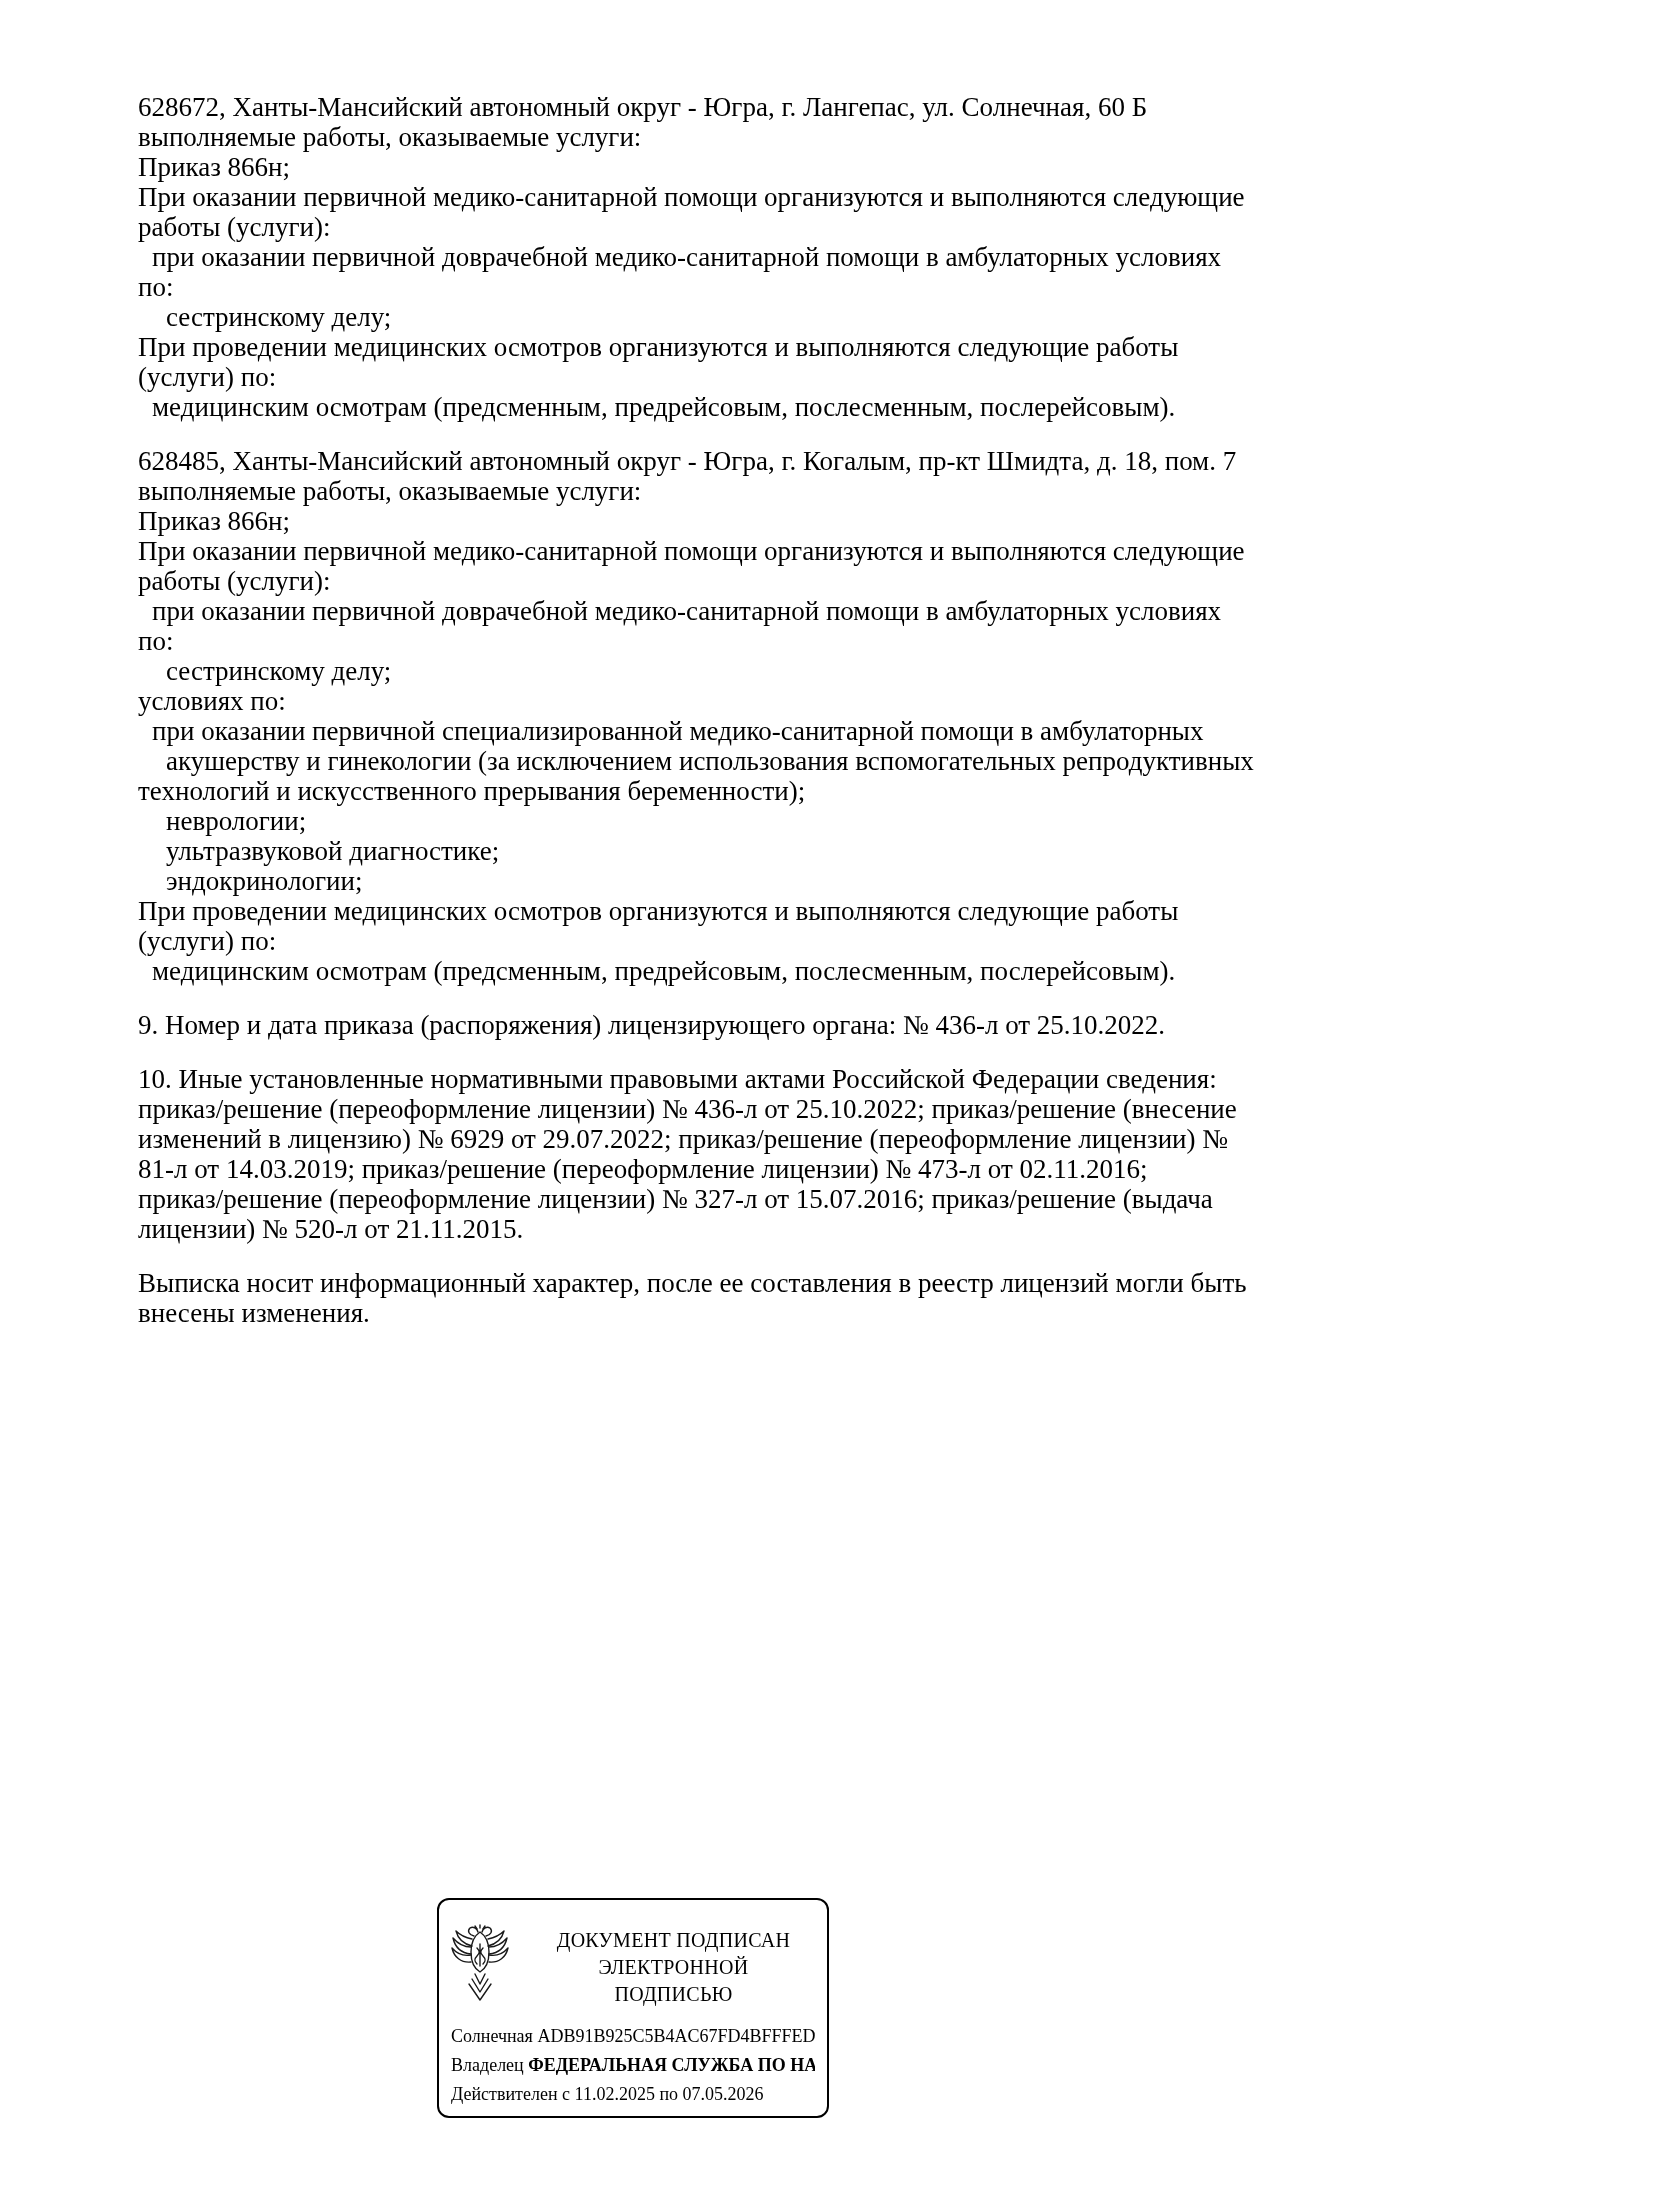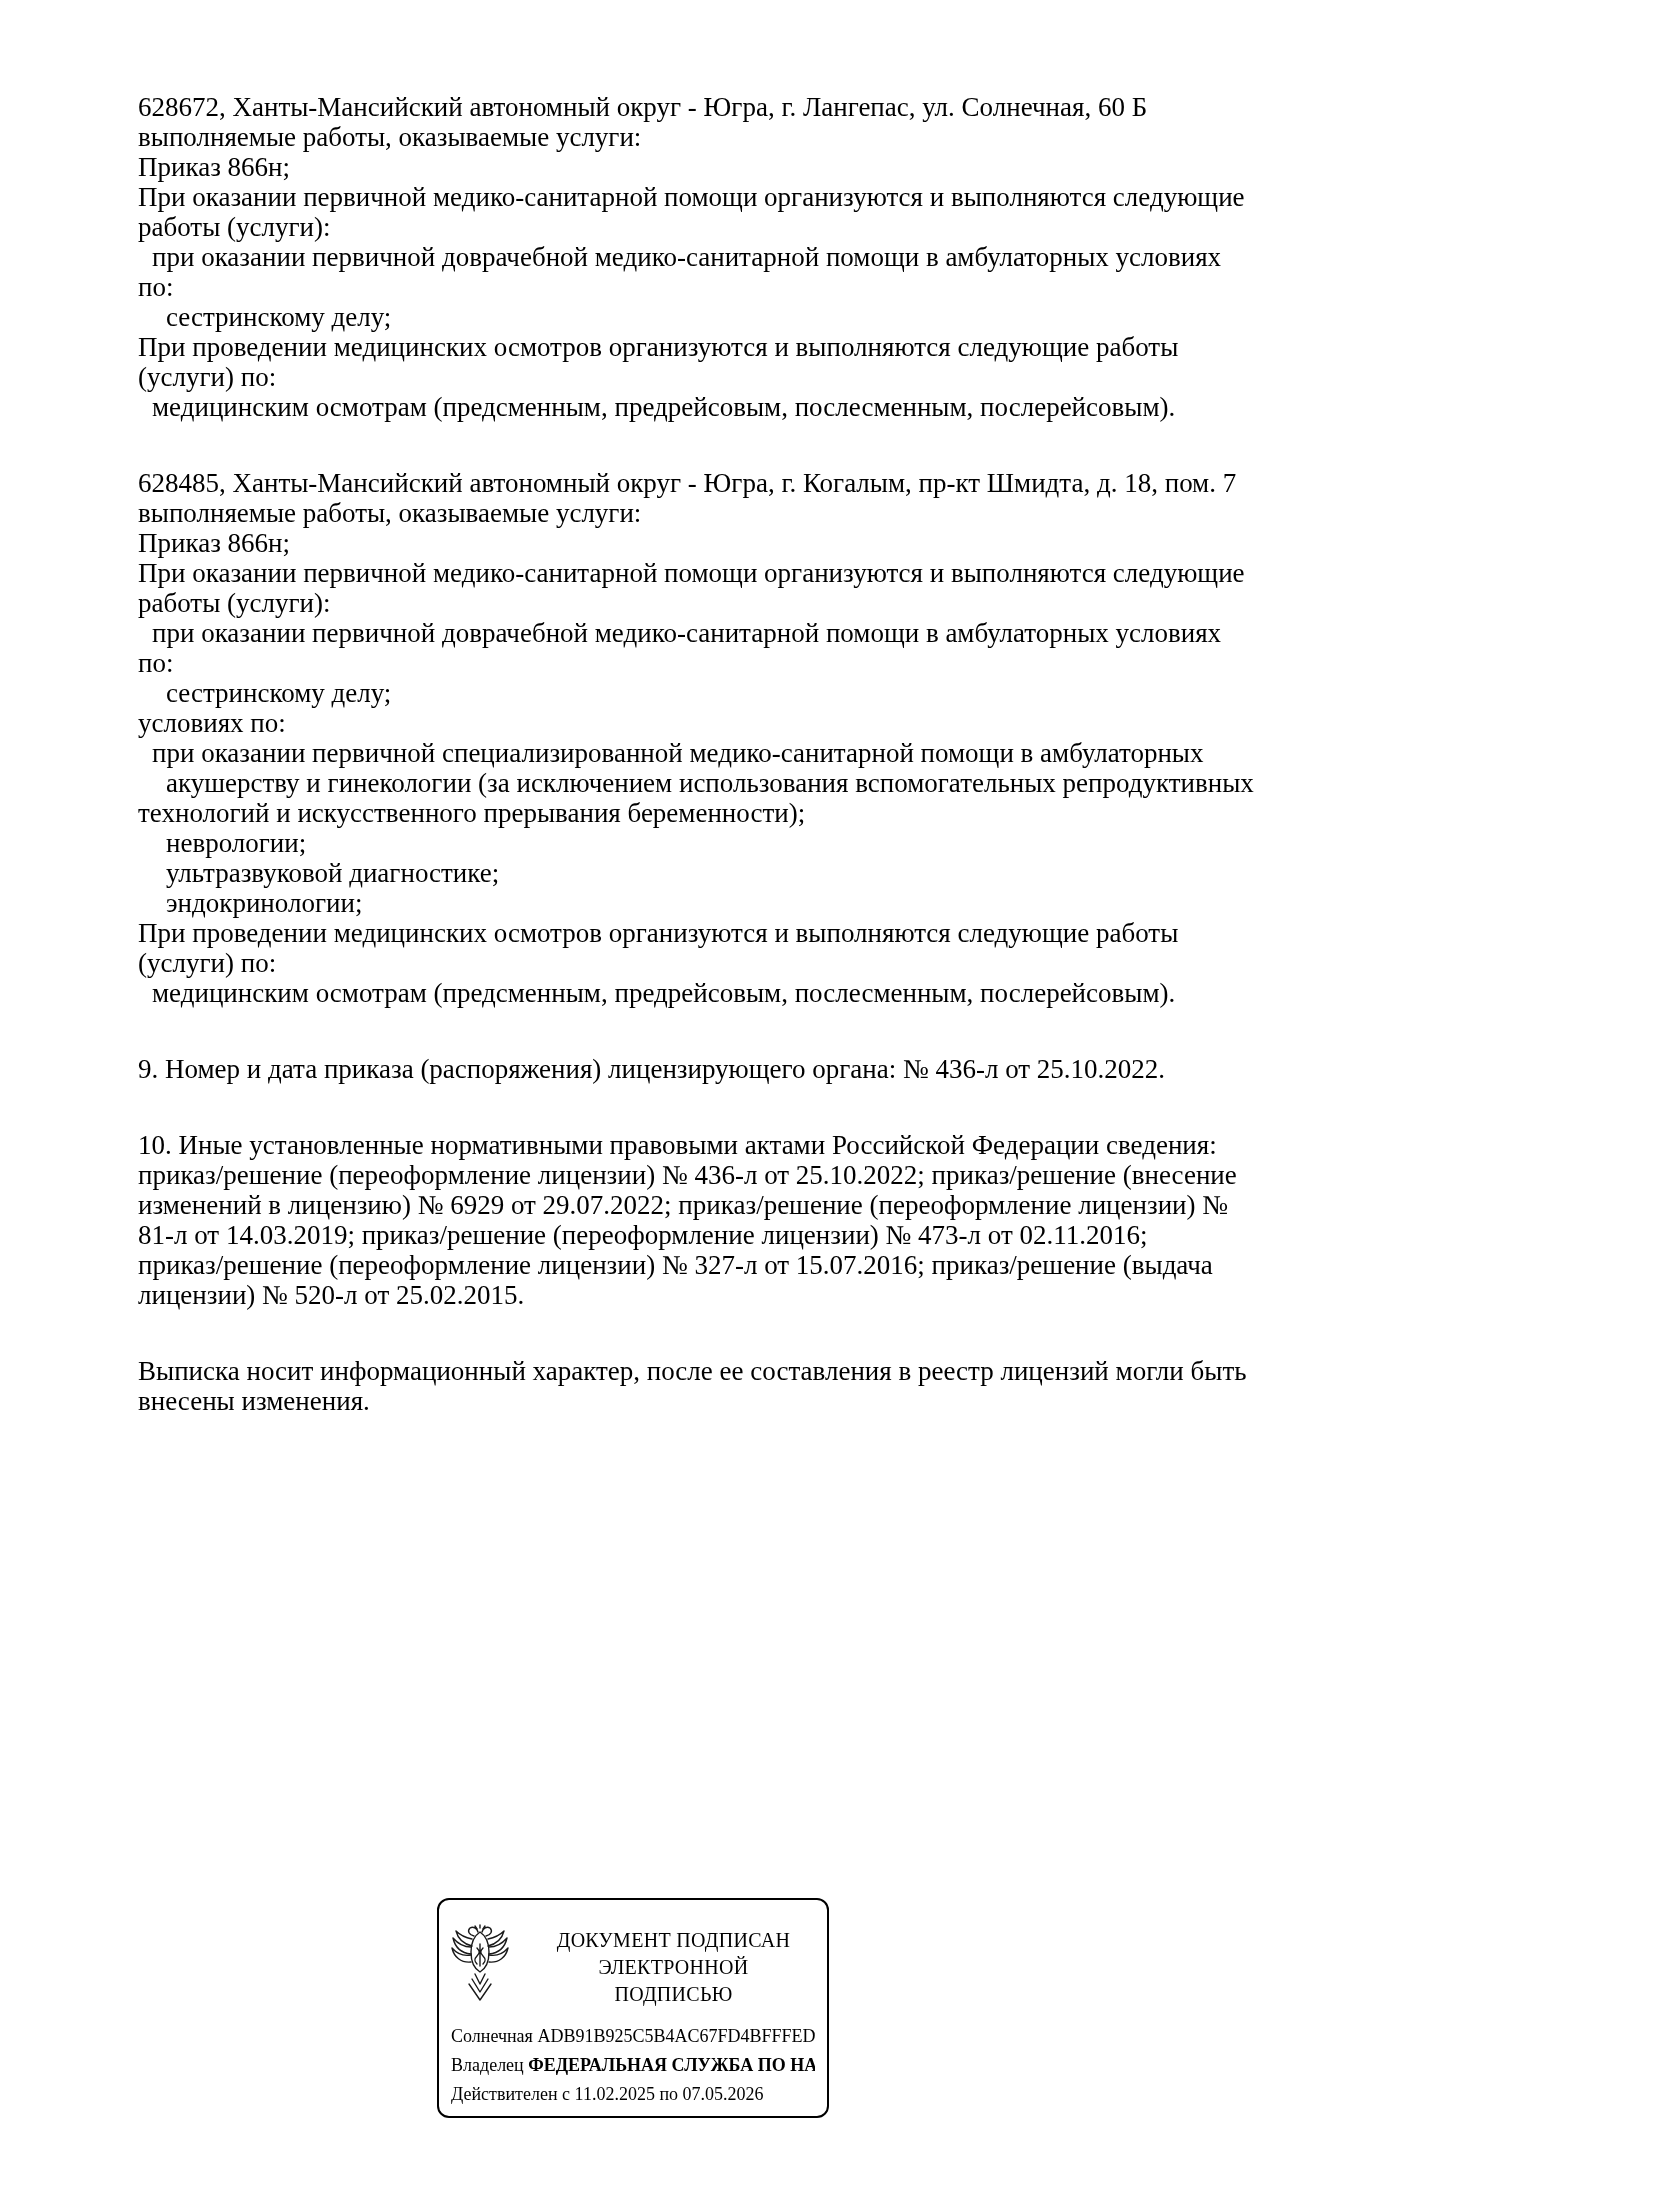--- a/index.html
+++ b/index.html
@@ -18,21 +18,21 @@
   }
   .doc-text {
     position: absolute;
     left: 138px;
     top: 92px;
     right: 110px;
     font-size: 27px;
     line-height: 30px;
   }
   .block + .block {
-    margin-top: 46px;
+    margin-top: 24px;
   }
   .line {
     white-space: nowrap;
   }
   .indent-1 { padding-left: 14px; }
   .indent-2 { padding-left: 28px; }
 
   
   .stamp {
     position: absolute;
@@ -120,21 +120,21 @@
       </div>
       <div class="block">
         <div class="line indent-0">9. Номер и дата приказа (распоряжения) лицензирующего органа: № 436-л от 25.10.2022.</div>
       </div>
       <div class="block">
         <div class="line indent-0">10. Иные установленные нормативными правовыми актами Российской Федерации сведения:</div>
         <div class="line indent-0">приказ/решение (переоформление лицензии) № 436-л от 25.10.2022; приказ/решение (внесение</div>
         <div class="line indent-0">изменений в лицензию) № 6929 от 29.07.2022; приказ/решение (переоформление лицензии) №</div>
         <div class="line indent-0">81-л от 14.03.2019; приказ/решение (переоформление лицензии) № 473-л от 02.11.2016;</div>
         <div class="line indent-0">приказ/решение (переоформление лицензии) № 327-л от 15.07.2016; приказ/решение (выдача</div>
-        <div class="line indent-0">лицензии) № 520-л от 25.02.2015.</div>
+        <div class="line indent-0">лицензии) № 520-л от 21.11.2015.</div>
       </div>
       <div class="block">
         <div class="line indent-0">Выписка носит информационный характер, после ее составления в реестр лицензий могли быть</div>
         <div class="line indent-0">внесены изменения.</div>
       </div>
     </div>
 
   <div class="stamp">
     <div class="stamp-header">
       <div class="emblem">

